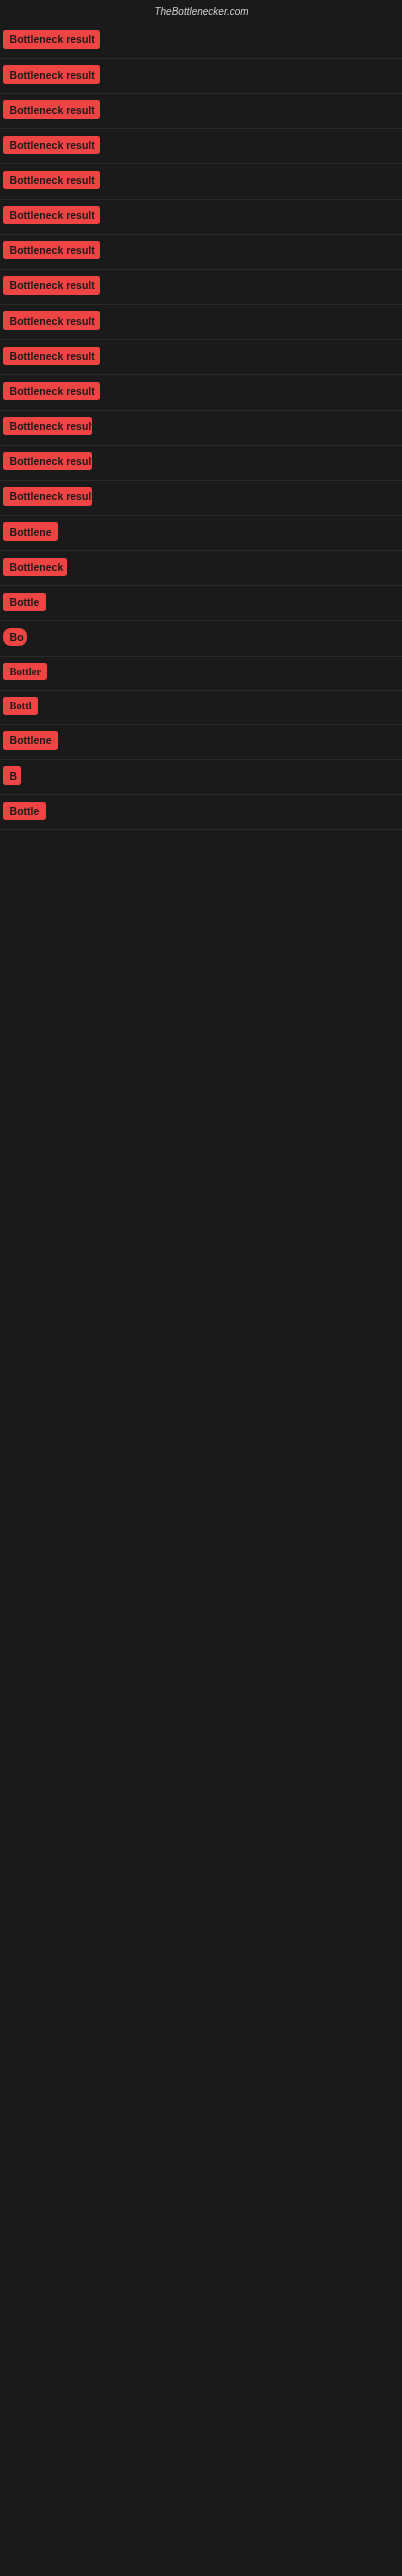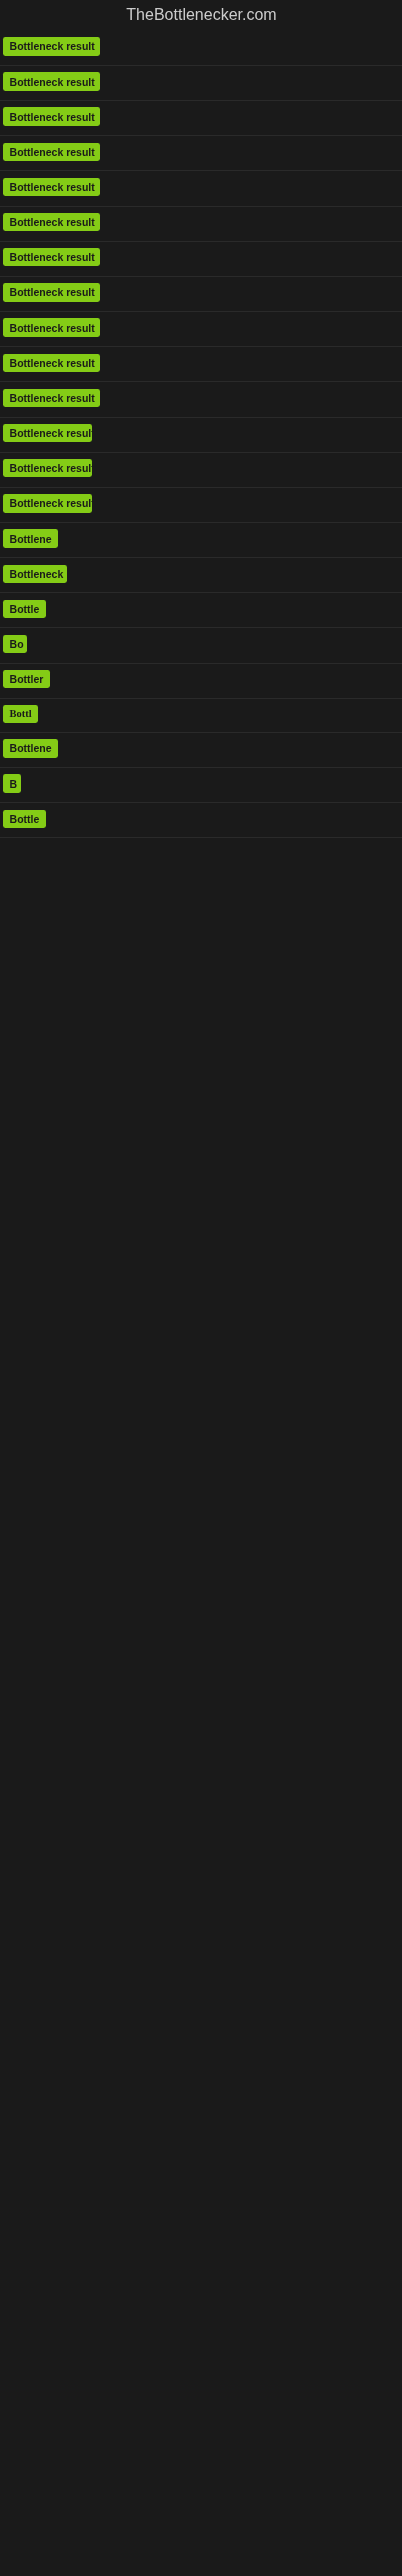--- a/index.html
+++ b/index.html
@@ -12,28 +12,29 @@
       width: 403px;
       min-height: 2576px;
       background-color: #1a1a1a;
       font-family: Arial, sans-serif;
       position: relative;
     }
 
     .site-title {
       text-align: center;
       color: #cccccc;
-      font-size: 16px;
+      font-size: 10px;
       padding: 6.4px 0;
       background-color: #1a1a1a;
+      font-style: italic;
     }
 
     .bottleneck-badge {
       display: inline-block;
-      background-color: #84cc16;
+      background-color: #ef4444;
       color: #1a1a1a;
       font-size: 10.5px;
       font-weight: bold;
       padding: 3.2px 6.4px;
       border-radius: 2.4px;
       white-space: nowrap;
       overflow: hidden;
     }
 
     .result-row {
@@ -59,20 +60,20 @@
     <div class="result-row"><span class="bottleneck-badge" style="max-width: 97px;">Bottleneck result</span></div>
     <div class="result-row"><span class="bottleneck-badge" style="max-width: 97px;">Bottleneck result</span></div>
     <div class="result-row"><span class="bottleneck-badge" style="max-width: 97px;">Bottleneck result</span></div>
     <div class="result-row"><span class="bottleneck-badge" style="max-width: 97px;">Bottleneck result</span></div>
     <div class="result-row"><span class="bottleneck-badge" style="max-width: 89px;">Bottleneck result</span></div>
     <div class="result-row"><span class="bottleneck-badge" style="max-width: 89px;">Bottleneck result</span></div>
     <div class="result-row"><span class="bottleneck-badge" style="max-width: 89px;">Bottleneck result</span></div>
     <div class="result-row"><span class="bottleneck-badge" style="max-width: 58px;">Bottlene</span></div>
     <div class="result-row"><span class="bottleneck-badge" style="max-width: 64px;">Bottleneck</span></div>
     <div class="result-row"><span class="bottleneck-badge" style="max-width: 47px;">Bottle</span></div>
-    <div class="result-row"><span class="bottleneck-badge" style="max-width: 24px;">Bo</span></div>
-    <div class="result-row"><span class="bottleneck-badge" style="max-width: 48px;">Bottler</span></div>
+    <div class="result-row"><span class="bottleneck-badge" style="max-width: 24px; border-radius: 8px;">Bo</span></div>
+    <div class="result-row"><span class="bottleneck-badge" style="max-width: 48px; font-family: Liberation Serif, serif;">Bottler</span></div>
     <div class="result-row"><span class="bottleneck-badge" style="max-width: 40px; font-family: Liberation Serif, serif;">Bottl</span></div>
     <div class="result-row"><span class="bottleneck-badge" style="max-width: 56px;">Bottlene</span></div>
     <div class="result-row"><span class="bottleneck-badge" style="max-width: 17.7px;">B</span></div>
     <div class="result-row"><span class="bottleneck-badge" style="max-width: 44px;">Bottle</span></div>
   </div>
 
 
 </body></html>

